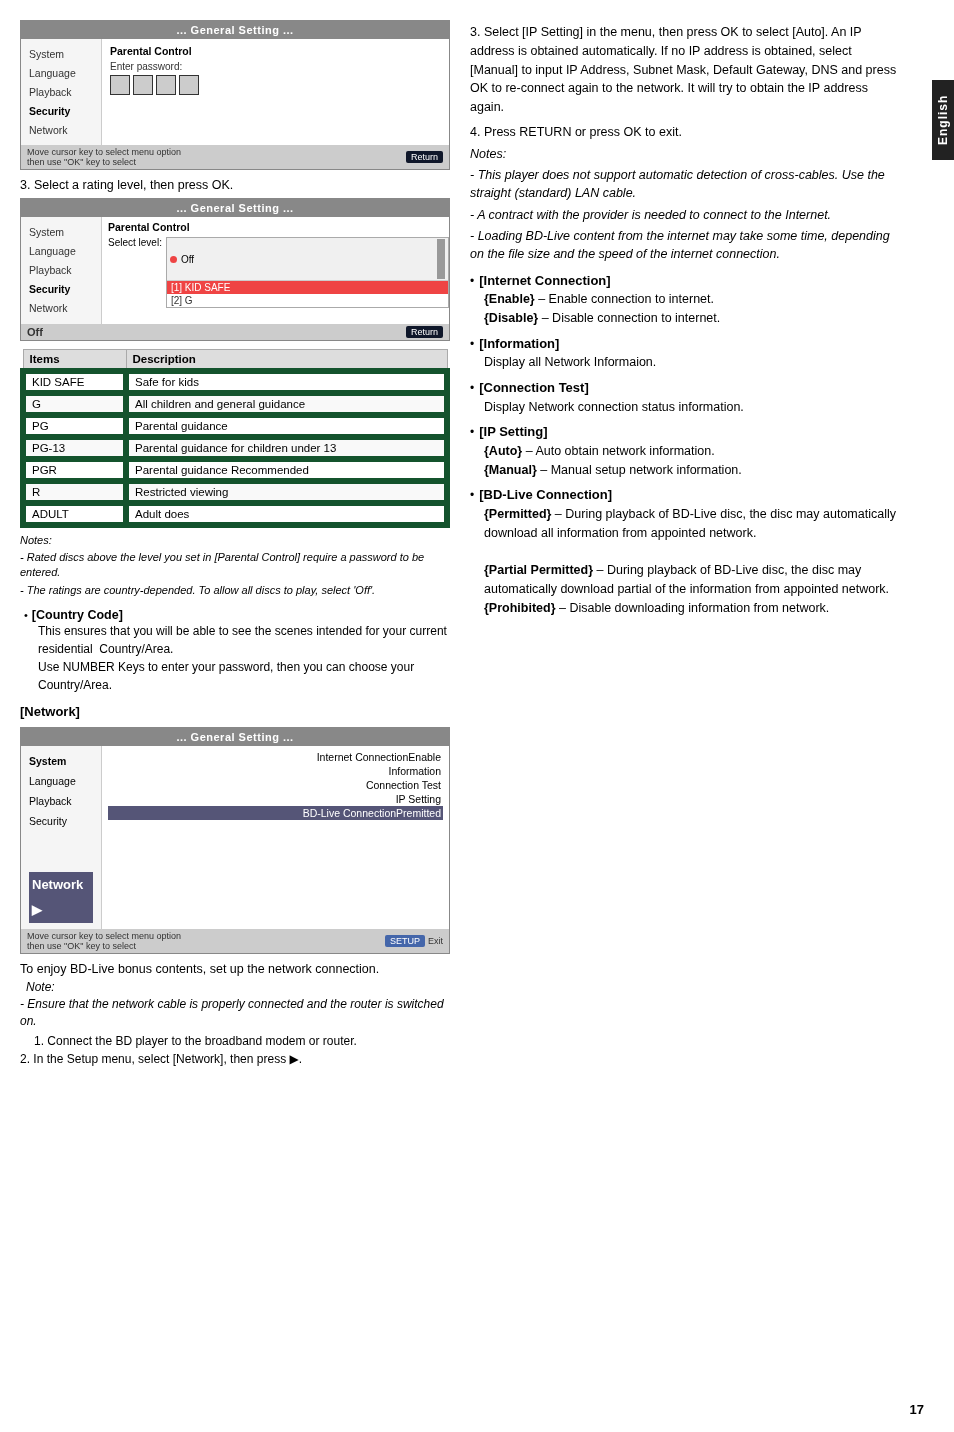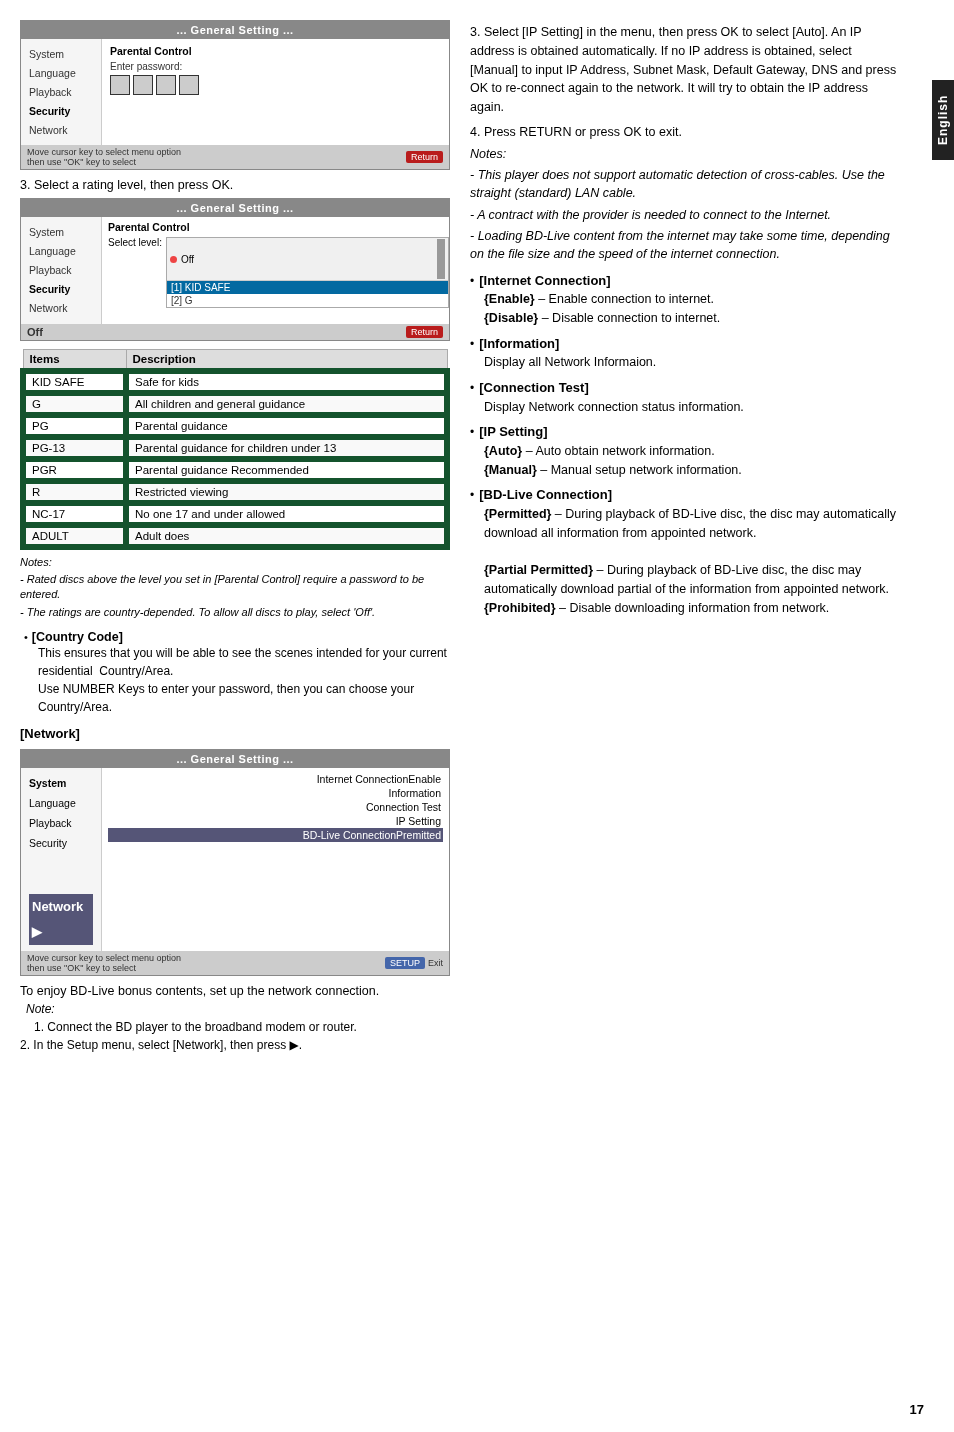--- a/index.html
+++ b/index.html
@@ -136,21 +136,21 @@
       background: #ccc;
       font-size: 9px;
       padding: 2px 6px;
       color: #333;
       display: flex;
       justify-content: space-between;
       align-items: center;
     }
 
     .return-btn {
-      background: #b91c1c;
+      background: #0f172a;
       color: #fff;
       font-size: 9px;
       padding: 1px 5px;
       border-radius: 2px;
     }
 
     .section-label {
       font-size: 12.5px;
       margin: 6px 0 6px 0;
       color: #000;
@@ -166,21 +166,21 @@
       vertical-align: middle;
     }
 
     .dropdown-option {
       font-size: 10px;
       padding: 1px 4px;
       color: #333;
     }
 
     .dropdown-option.highlighted {
-      background: #0369a1;
+      background: #ef4444;
       color: #fff;
     }
 
     
     .rating-table {
       width: 100%;
       border-collapse: collapse;
       font-size: 11.5px;
       margin-top: 6px;
       margin-bottom: 6px;
@@ -414,24 +414,20 @@
             <td>PG-13</td>
             <td>Parental guidance for children under 13</td>
           </tr>
           <tr>
             <td>PGR</td>
             <td>Parental guidance Recommended</td>
           </tr>
           <tr>
             <td>R</td>
             <td>Restricted viewing</td>
-          </tr>
-          <tr>
-            <td>NC-17</td>
-            <td>No one 17 and under allowed</td>
           </tr>
           <tr>
             <td>ADULT</td>
             <td>Adult does</td>
           </tr>
         </tbody>
       </table>
 
       <div>
         <div class="notes-text">Notes:</div>
@@ -490,20 +486,21 @@
             </div>
             <div style="display:flex; gap:3px; align-items:center;">
               <span class="return-btn" style="background:#4466aa;">SETUP</span>
               <span>Exit</span>
             </div>
           </div>
         </div>
 
         <p style="font-size:12.5px; margin: 4px 0;">To enjoy BD-Live bonus contents, set up the network connection.</p>
         <div class="notes-text" style="font-style:italic; font-size:12px; margin:2px 0 2px 6px;">Note:</div>
+        <div class="note-line" style="font-size:12px;">- Ensure that the network cable is properly connected and the router is switched on.</div>
         <div style="font-size:12px; margin-left:14px; line-height:1.5;">1. Connect the BD player to the broadband modem or router.</div>
         <div style="font-size:12px; line-height:1.5;">2. In the Setup menu, select [Network], then press ▶.</div>
       </div>
 
     </div>
 
     <div class="right-col">
       <p>3. Select [IP Setting] in the menu, then press OK to select [Auto]. An IP address is obtained automatically. If no IP address is obtained, select [Manual] to input IP Address, Subnet Mask, Default Gateway, DNS and press OK to re-connect again to the network. It will try to obtain the IP address again.</p>
       <p style="margin-top:6px;">4. Press RETURN or press OK to exit.</p>
       <p class="note" style="margin-top:2px;">Notes:</p>

